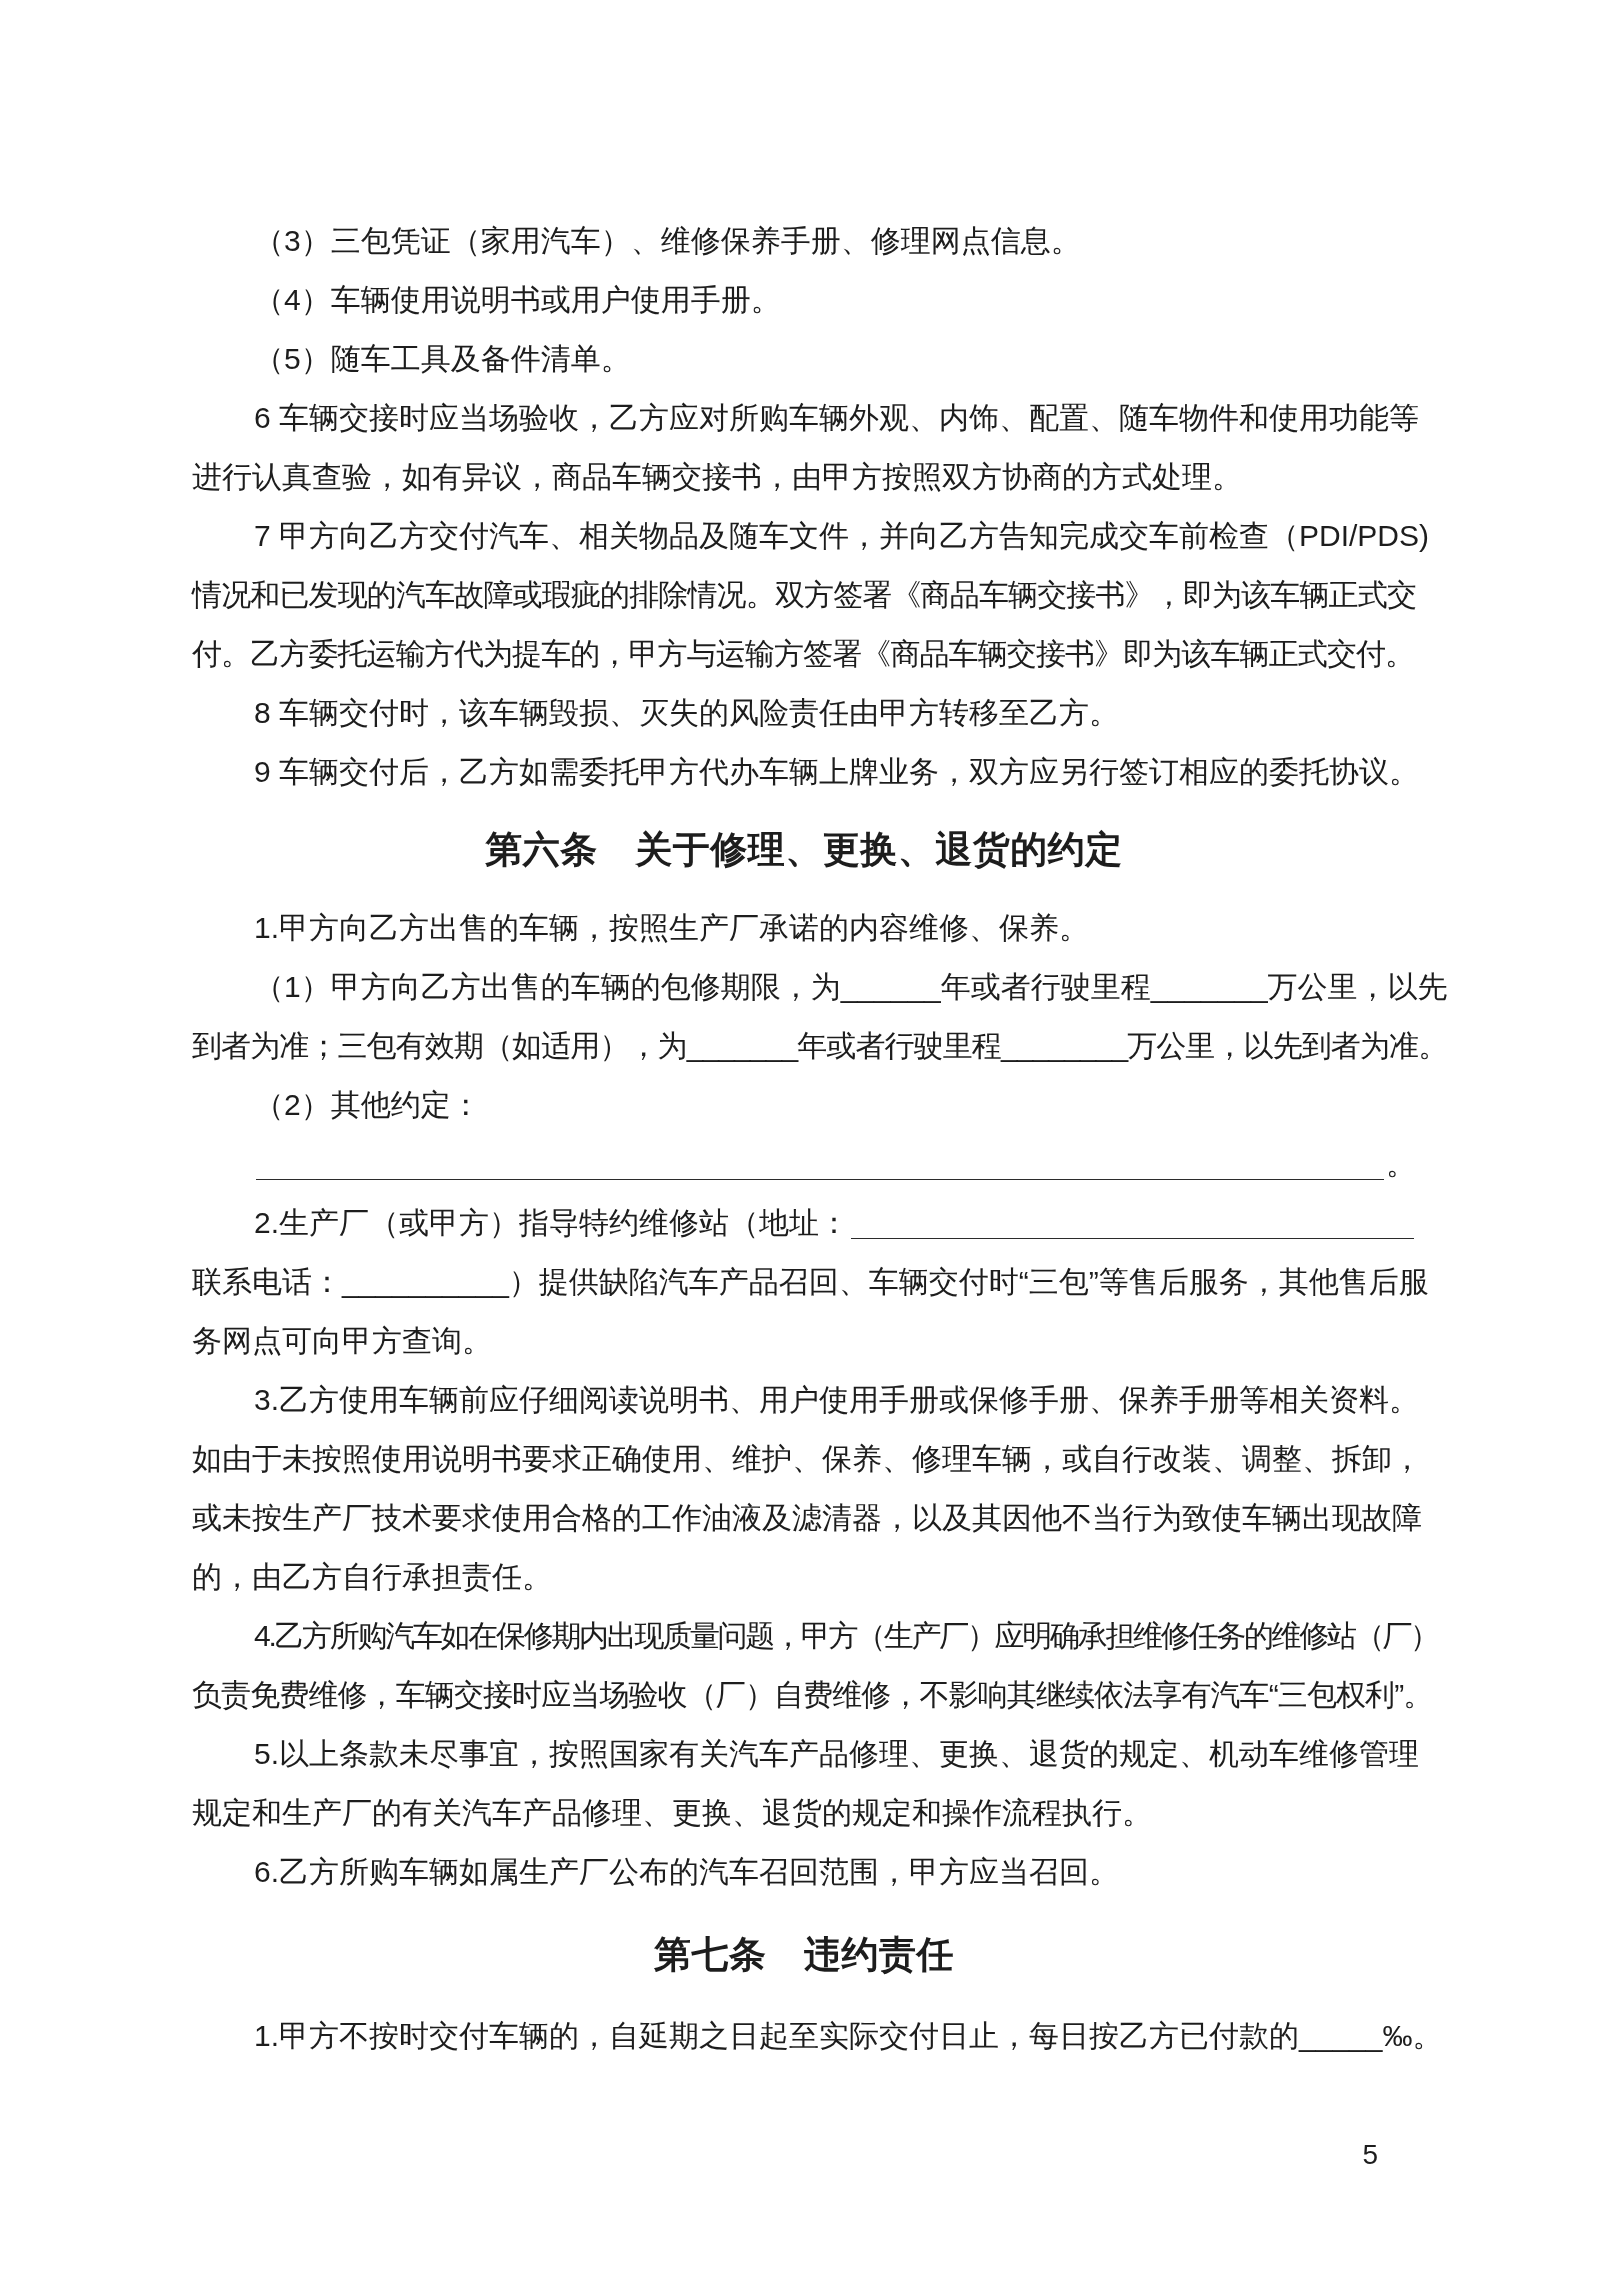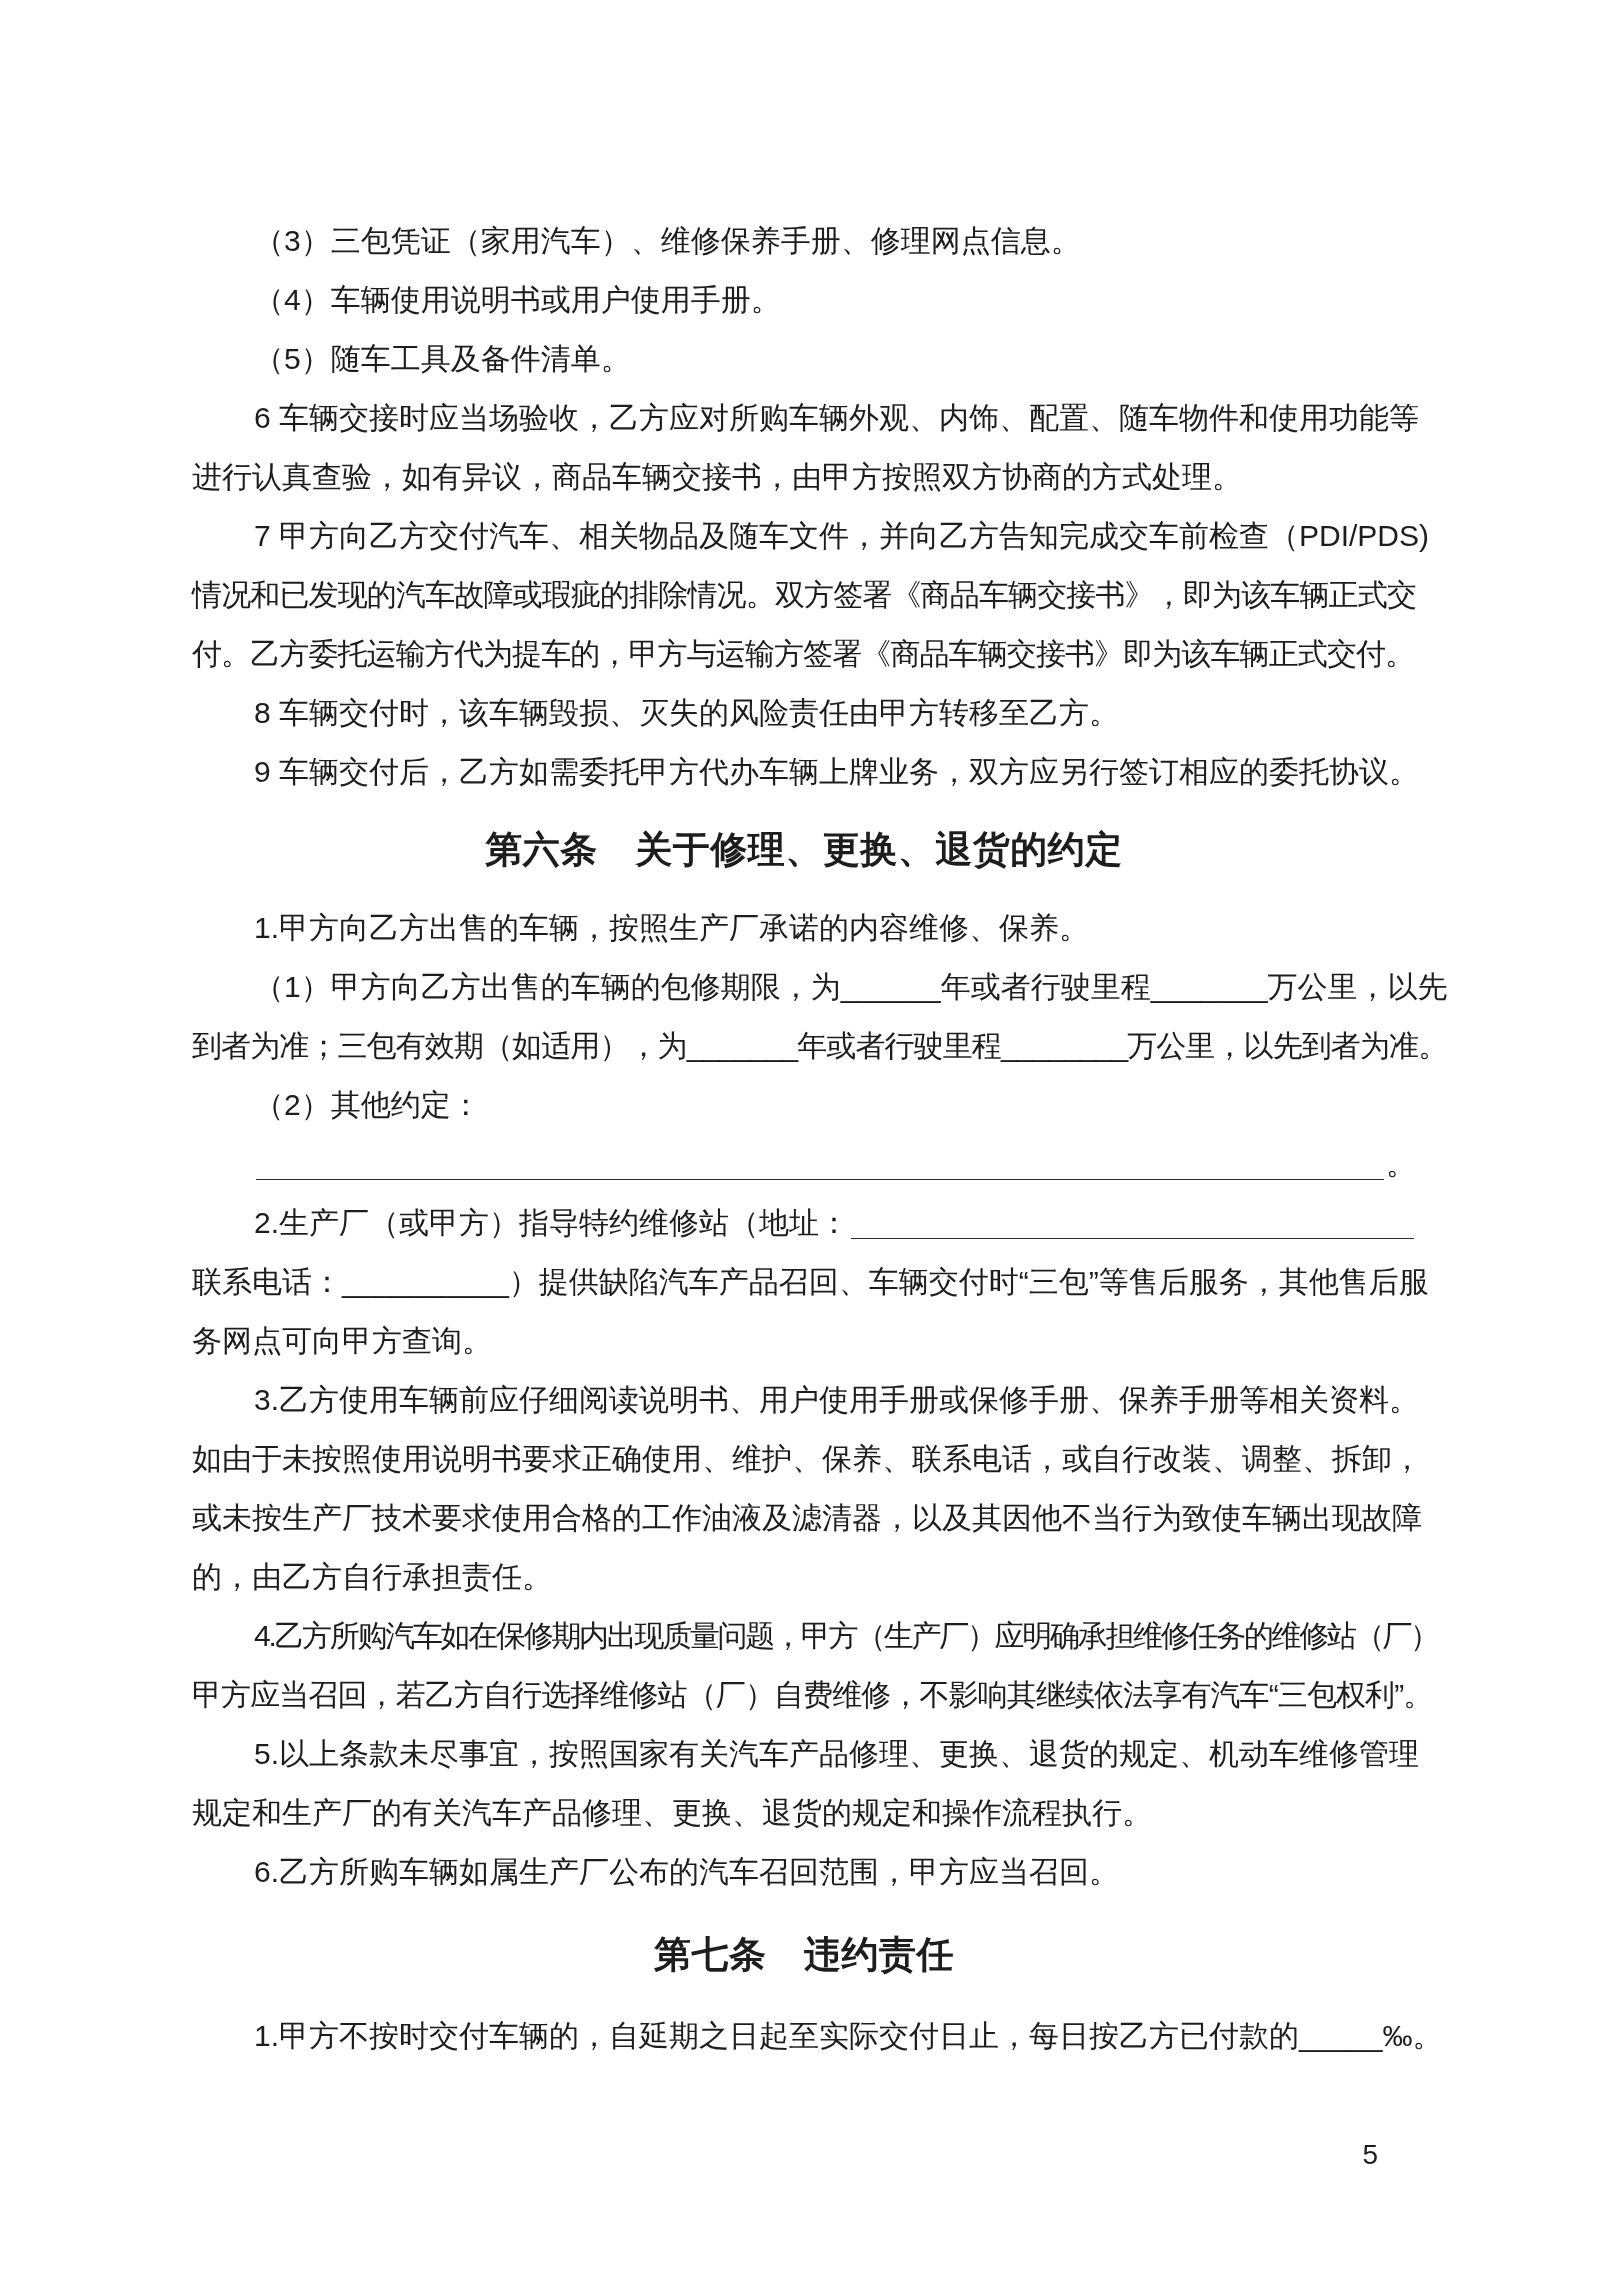--- a/index.html
+++ b/index.html
@@ -86,25 +86,25 @@
     </div>
 
     <div class="line indent fill-line">
       <span class="txt">2.生产厂（或甲方）指导特约维修站（地址：</span>
         <span class="fill"></span>
     </div>
 
     <div class="line just">联系电话：__________）提供缺陷汽车产品召回、车辆交付时“三包”等售后服务，其他售后服</div>
     <div class="line">务网点可向甲方查询。</div>
     <div class="line indent just">3.乙方使用车辆前应仔细阅读说明书、用户使用手册或保修手册、保养手册等相关资料。</div>
-    <div class="line just">如由于未按照使用说明书要求正确使用、维护、保养、联系电话，或自行改装、调整、拆卸，</div>
+    <div class="line just">如由于未按照使用说明书要求正确使用、维护、保养、修理车辆，或自行改装、调整、拆卸，</div>
     <div class="line just">或未按生产厂技术要求使用合格的工作油液及滤清器，以及其因他不当行为致使车辆出现故障</div>
     <div class="line">的，由乙方自行承担责任。</div>
     <div class="line indent just tight2">4.乙方所购汽车如在保修期内出现质量问题，甲方（生产厂）应明确承担维修任务的维修站（厂）</div>
-    <div class="line tight1">甲方应当召回，若乙方自行选择维修站（厂）自费维修，不影响其继续依法享有汽车“三包权利”。</div>
+    <div class="line tight1">负责免费维修，车辆交接时应当场验收（厂）自费维修，不影响其继续依法享有汽车“三包权利”。</div>
     <div class="line indent just">5.以上条款未尽事宜，按照国家有关汽车产品修理、更换、退货的规定、机动车维修管理</div>
     <div class="line">规定和生产厂的有关汽车产品修理、更换、退货的规定和操作流程执行。</div>
     <div class="line indent">6.乙方所购车辆如属生产厂公布的汽车召回范围，甲方应当召回。</div>
 
     <div class="heading h7">第七条　违约责任</div>
 
     <div class="line indent">1.甲方不按时交付车辆的，自延期之日起至实际交付日止，每日按乙方已付款的_____‰。</div>
 
   </div>
 

